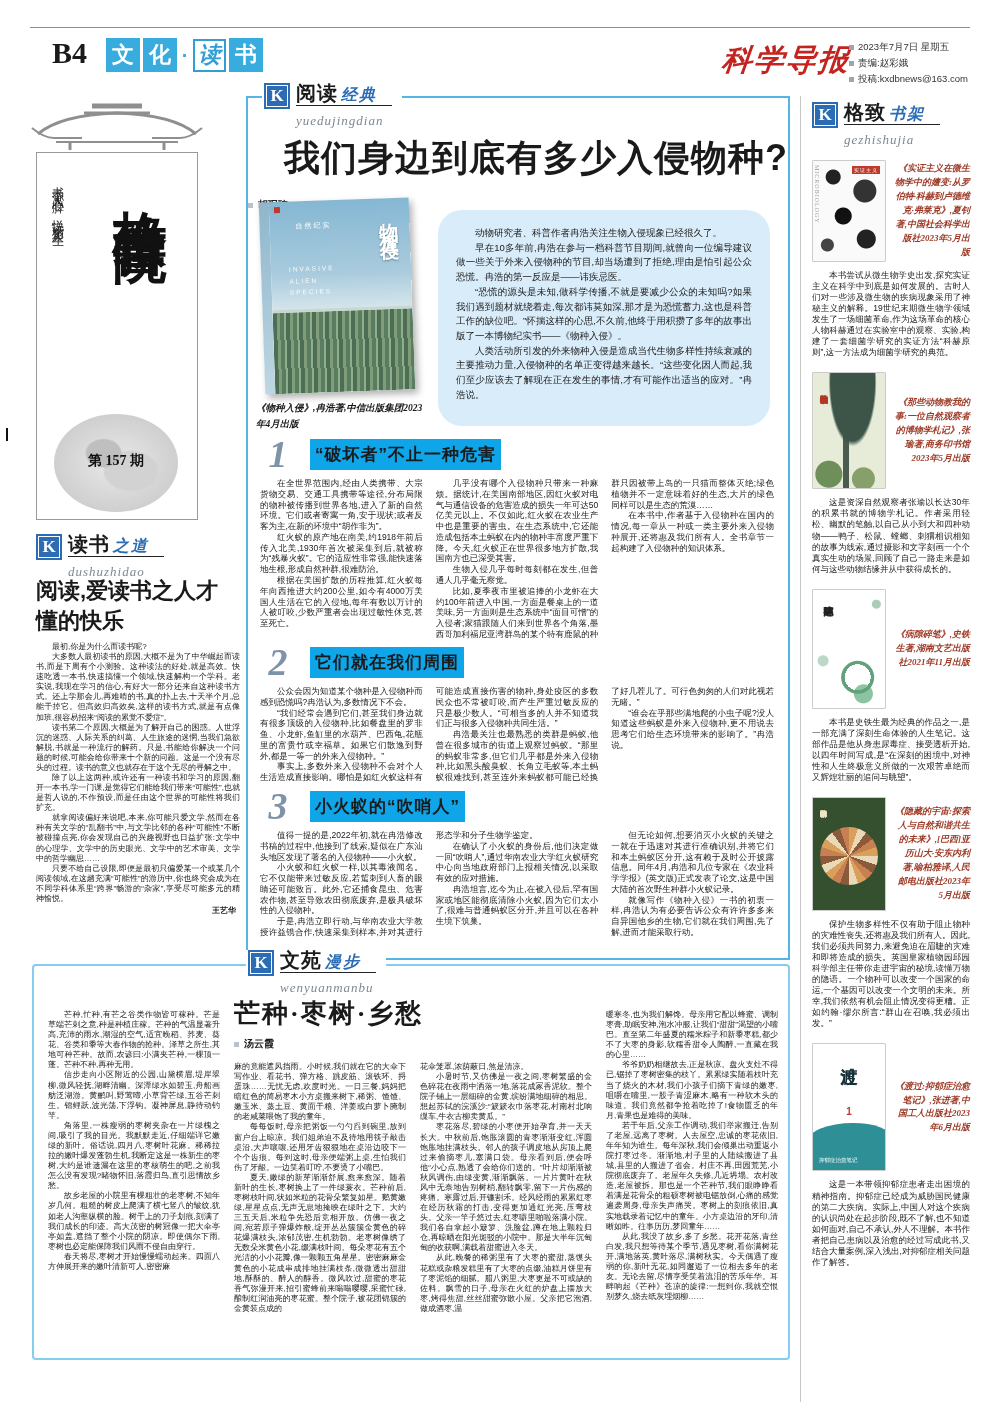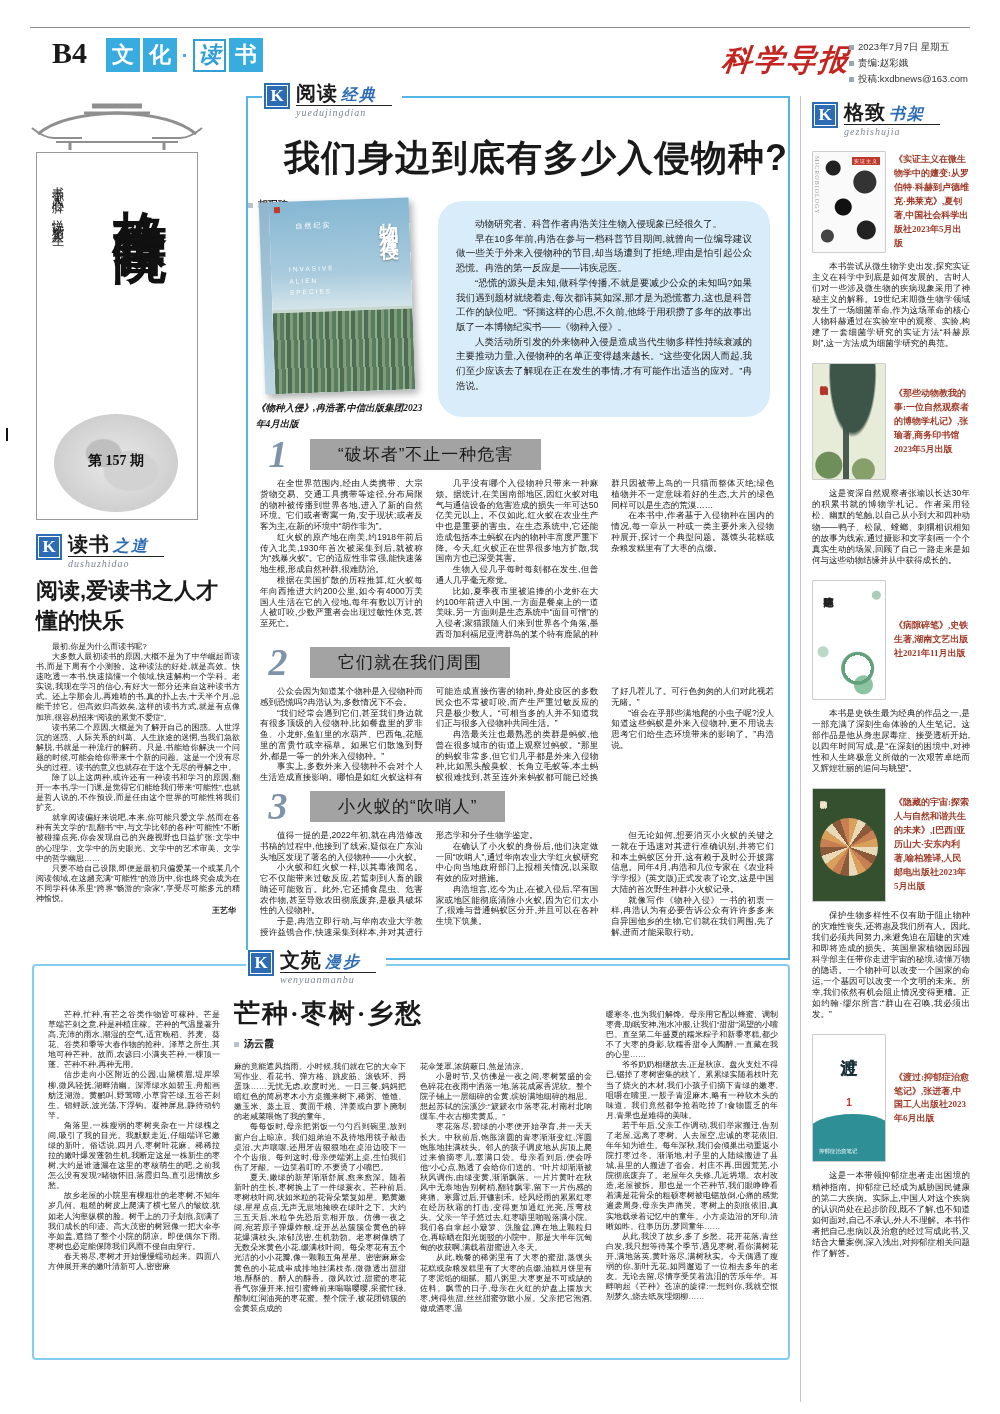--- a/index.html
+++ b/index.html
@@ -26,22 +26,22 @@
   .print-mark{left:6px;top:428px;width:2px;height:13px;background:#111;}
   
   .klabel{display:flex;align-items:flex-start;gap:6px;}
   .ktile{width:26px;height:26px;background:#2c6cb5;color:#fff;display:flex;align-items:center;
          justify-content:center;font-family:"Liberation Serif",serif;font-weight:900;font-size:17px;
          outline:1px solid #fff;outline-offset:-3px;flex:0 0 26px;}
   .klabel-text{line-height:1;}
   .kp{font-size:20px;font-weight:900;letter-spacing:1px;}
   .ks{font-size:16px;font-weight:900;font-style:italic;color:#2c6cb5;
       font-family:"Liberation Serif",serif;margin-left:3px;letter-spacing:2px;}
-  .kpy{display:block;border-top:1.5px solid #222;margin-top:2px;padding-top:2px;
-       font-style:italic;font-size:10px;color:#7c8795;letter-spacing:1px;
+  .kpy{display:block;border-top:1.5px solid #222;margin-top:2px;padding-top:8px;
+       font-style:italic;font-size:13px;color:#7c8795;letter-spacing:1px;
        font-family:"Liberation Serif",serif;min-width:96px;}
   
   .roof{left:28px;top:100px;}
   .banner-box{left:36px;top:152px;width:160px;height:366px;border:1px solid #999;}
   .motto{position:absolute;left:12px;top:24px;height:310px;writing-mode:vertical-rl;
          font-family:"Liberation Serif",serif;font-size:12px;letter-spacing:3px;color:#222;}
   .banner-title{position:absolute;right:30px;top:14px;writing-mode:vertical-rl;
          font-family:"Liberation Serif",serif;font-weight:900;font-size:54px;
          letter-spacing:6px;line-height:1;color:#111;}
   .medallion{left:54px;top:414px;width:124px;height:98px;border-radius:50%;
@@ -74,48 +74,48 @@
   .mc-eng{position:absolute;left:18px;top:62px;color:rgba(255,255,255,.9);font-size:6.5px;
           letter-spacing:2px;width:60px;line-height:1.8;}
   .mc-title{position:absolute;right:8px;top:10px;writing-mode:vertical-rl;color:#fff;
             font-family:"Liberation Serif",serif;font-weight:900;font-size:19px;letter-spacing:6px;
             text-shadow:0 1px 2px rgba(0,0,0,.35);}
   .mc-cacti{position:absolute;left:0;right:0;bottom:0;height:42%;
             background:repeating-linear-gradient(90deg,#4d6e55 0 4px,#7f9d79 4px 7px,#5a7d61 7px 11px,#8fae8a 11px 13px);
             border-top:3px solid #c9d8cf;}
   .cover-caption{position:absolute;left:8px;top:302px;width:172px;font-family:"Liberation Serif",serif;
             font-weight:bold;font-style:italic;font-size:9.5px;line-height:1.7;}
-  .intro{position:absolute;left:190px;top:103px;width:332px;height:216px;background:#d9ecfa;
+  .intro{position:absolute;left:190px;top:112px;width:332px;height:216px;background:#d9ecfa;
          border-radius:24px;padding:16px 18px;box-sizing:border-box;font-size:9.5px;
          line-height:1.55;overflow:hidden;}
   .sections{position:absolute;left:12px;top:336px;width:514px;}
   .sec-head{display:flex;align-items:center;gap:14px;height:32px;margin:4px 0 8px;}
   .sec-num{font-family:"Liberation Serif",serif;font-style:italic;font-weight:900;font-size:38px;
            color:#7e93a8;width:36px;text-align:center;line-height:32px;}
-  .sec-title{background:#a3a3a3;padding:4px 28px;font-size:17px;font-weight:400;letter-spacing:1px;}
+  .sec-title{background:#0ea5e9;padding:4px 5px;font-size:17px;font-weight:700;letter-spacing:1px;}
   .sec-body{column-count:3;column-gap:13px;column-fill:auto;font-size:8.5px;line-height:1.27;
             overflow:hidden;}
   
   .botbox{left:32px;top:964px;width:754px;height:392px;border:2px solid #85cdee;border-radius:4px;}
   .botbox>.klabel{position:absolute;left:212px;top:-16px;background:#fff;padding:0 10px 0 2px;}
   .bot-title-block{position:absolute;left:200px;top:30px;width:358px;}
   .bot-title{font-family:"Liberation Serif",serif;font-weight:900;font-size:26px;letter-spacing:2px;}
   .bot-author{margin-top:6px;font-size:10px;font-weight:bold;}
   .bot-author .sq{background:#b9c2ca;margin-right:5px;}
   .bot-col{position:absolute;top:44px;width:172px;height:334px;overflow:hidden;font-size:8px;
            line-height:1.26;box-sizing:border-box;}
   .bot-col.pad{padding-top:52px;}
   
   .rule-vert{left:800px;top:96px;width:1px;height:1306px;background:#c6c6c6;}
   .rack{left:812px;top:102px;width:158px;}
   .rack>.klabel{margin-bottom:14px;}
   .brow{display:flex;gap:8px;align-items:center;margin-bottom:8px;}
   .cover{flex:0 0 72px;position:relative;border:1px solid #ccc;overflow:hidden;border-radius:1px;}
-  .bcap{flex:1;font-family:"Liberation Serif",serif;font-weight:bold;
-        font-size:9px;color:#9e3b28;line-height:1.55;}
+  .bcap{flex:1;font-family:"Liberation Serif",serif;font-weight:bold;font-style:italic;
+        font-size:9px;color:#9e3b28;line-height:1.55;text-align:right;}
   .brev{font-size:8.5px;line-height:1.3;text-align:justify;text-indent:2em;margin:0 0 14px;}
   .vlab{position:absolute;writing-mode:vertical-rl;font-family:"Liberation Serif",serif;font-weight:bold;}
   .chip{position:absolute;top:5px;right:5px;background:#c03a2b;color:#fff;font-size:5px;
         padding:1px 2px;letter-spacing:1px;}
   .cov-micro{background:#fafafa;
       background-image:radial-gradient(circle at 28% 16%,#222 0 7px,transparent 8px),
         radial-gradient(circle at 72% 30%,#333 0 11px,transparent 12px),
         radial-gradient(circle at 42% 55%,#111 0 8px,transparent 9px),
         radial-gradient(circle at 74% 78%,#222 0 9px,transparent 10px),
         radial-gradient(circle at 20% 84%,#444 0 6px,transparent 7px);}
@@ -253,21 +253,21 @@
             <span class="sec-num">1</span>
             <span class="sec-title">“破坏者”不止一种危害</span>
           </div>
           <div class="sec-body" style="height: 164px;">
             <p class="para">在全世界范围内,经由人类携带、大宗货物交易、交通工具携带等途径,分布局限的物种被传播到世界各地,进入了新的自然环境。它们或者寄寓一角,安于现状;或者反客为主,在新的环境中“胡作非为”。</p>
             <p class="para">红火蚁的原产地在南美,约1918年前后传入北美,1930年首次被采集到后,就被称为“残暴火蚁”。它的适应性非常强,能快速落地生根,形成自然种群,很难防治。</p>
             <p class="para">根据在美国扩散的历程推算,红火蚁每年向西推进大约200公里,如今有4000万美国人生活在它的入侵地,每年有数以万计的人被叮咬,少数严重者会出现过敏性休克,甚至死亡。</p>
             <p class="para">几乎没有哪个入侵物种只带来一种麻烦。据统计,在美国南部地区,因红火蚁对电气与通信设备的危害造成的损失一年可达50亿美元以上。不仅如此,红火蚁在农业生产中也是重要的害虫。在生态系统中,它还能造成包括本土蚂蚁在内的物种丰富度严重下降。今天,红火蚁正在世界很多地方扩散,我国南方也已深受其害。</p>
             <p class="para">生物入侵几乎每时每刻都在发生,但普通人几乎毫无察觉。</p>
             <p class="para">比如,夏季夜市里被追捧的小龙虾在大约100年前进入中国,一方面是餐桌上的一道美味,另一方面则是生态系统中“面目可憎”的入侵者;家猫跟随人们来到世界各个角落,墨西哥加利福尼亚湾群岛的某个特有鹿鼠的种群只因被带上岛的一只猫而整体灭绝;绿色植物并不一定意味着好的生态,大片的绿色同样可以是生态的荒漠……</p>
-            <p class="para">在本书中,作者基于入侵物种在国内的情况,每一章从一种或一类主要外来入侵物种展开,探讨一个典型问题。蒸馍头花糕或杂粮发糕里有了大枣的点缀。</p>
+            <p class="para">在本书中,作者基于入侵物种在国内的情况,每一章从一种或一类主要外来入侵物种展开,还将惠及我们所有人。全书章节一起构建了入侵物种的知识体系。</p>
           </div>
         </div>
         <div class="sec">
           <div class="sec-head">
             <span class="sec-num">2</span>
             <span class="sec-title">它们就在我们周围</span>
           </div>
           <div class="sec-body" style="height: 100px;">
             <p class="para">公众会因为知道某个物种是入侵物种而感到恐慌吗?冉浩认为,多数情况下不会。</p>
             <p class="para">“我们经常会遇到它们,甚至我们身边就有很多顶级的入侵物种,比如餐盘里的罗非鱼、小龙虾,鱼缸里的水葫芦、巴西龟,花瓶里的富贵竹或幸福草。如果它们散逸到野外,都是一等一的外来入侵物种。”</p>

